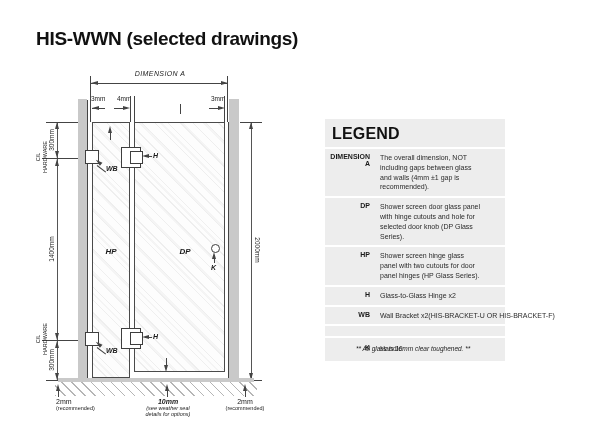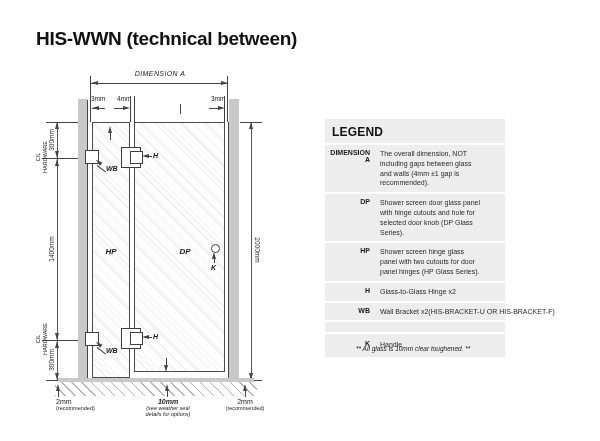--- a/index.html
+++ b/index.html
@@ -26,34 +26,34 @@
       repeating-linear-gradient(45deg, rgba(110,110,110,0.10) 0px, rgba(110,110,110,0.10) 1px, transparent 1px, transparent 9px),
       repeating-linear-gradient(45deg, transparent 0px, transparent 13px, rgba(110,110,110,0.06) 13px, rgba(110,110,110,0.06) 15px);}
   .hw{position:absolute;background:#fff;border:1px solid #3e3e3e;}
   .plabel{position:absolute;font-size:8px;font-weight:bold;font-style:italic;color:#1a1a1a;text-align:center;}
   .slabel{position:absolute;font-size:7px;font-weight:bold;font-style:italic;color:#1a1a1a;}
   .floorhatch{position:absolute;background-image:repeating-linear-gradient(45deg,#b5b5b5 0px,#b5b5b5 1px,transparent 1px,transparent 7px);}
   .note{font-size:5.5px;font-style:italic;color:#222;}
   .bcall{position:absolute;color:#222;}
   
   .legend{position:absolute;left:325px;top:119px;width:180px;background:#ededed;}
-  .lg-header{font-size:12px;font-weight:bold;color:#111;padding:6px 0 4px 7px;letter-spacing:0.2px;}
+  .lg-header{font-size:16px;font-weight:bold;color:#111;padding:6px 0 4px 7px;letter-spacing:0.2px;}
   .lg-row{display:flex;border-top:2px solid #fff;padding:4px 0 4px 0;}
   .lg-term{width:55px;min-width:55px;text-align:right;font-weight:bold;font-size:7px;color:#1a1a1a;padding-right:10px;box-sizing:border-box;}
   .lg-desc{flex:1;font-size:7px;line-height:1.4;color:#2a2a2a;max-width:100px;}
   .lg-desc.nowrap{white-space:nowrap;max-width:none;overflow:visible;}
   .lg-row.empty{height:6px;padding:2px 0;}
   .footnote{position:absolute;left:356px;top:345px;font-size:6.5px;font-style:italic;color:#222;}
 </style>
 </head>
 <body>
 
 <div class="page">
 
-  <div class="title">HIS-WWN (technical between)</div>
+  <div class="title">HIS-WWN (selected drawings)</div>
 
   <div class="dimtext-i" style="left:110px;top:70px;width:100px;text-align:center;">DIMENSION A</div>
   <div class="hline" style="left:91px;top:83px;width:137px;"></div>
   <div class="ah ah-left" style="left:91px;top:81px;"></div>
   <div class="ah ah-right" style="left:221px;top:81px;"></div>
   <div class="vline" style="left:90px;top:76px;height:46px;"></div>
   <div class="vline" style="left:227px;top:76px;height:46px;"></div>
 
   <div class="dimtext" style="left:91px;top:95px;">3mm</div>
   <div class="hline" style="left:92px;top:108px;width:13px;"></div>

